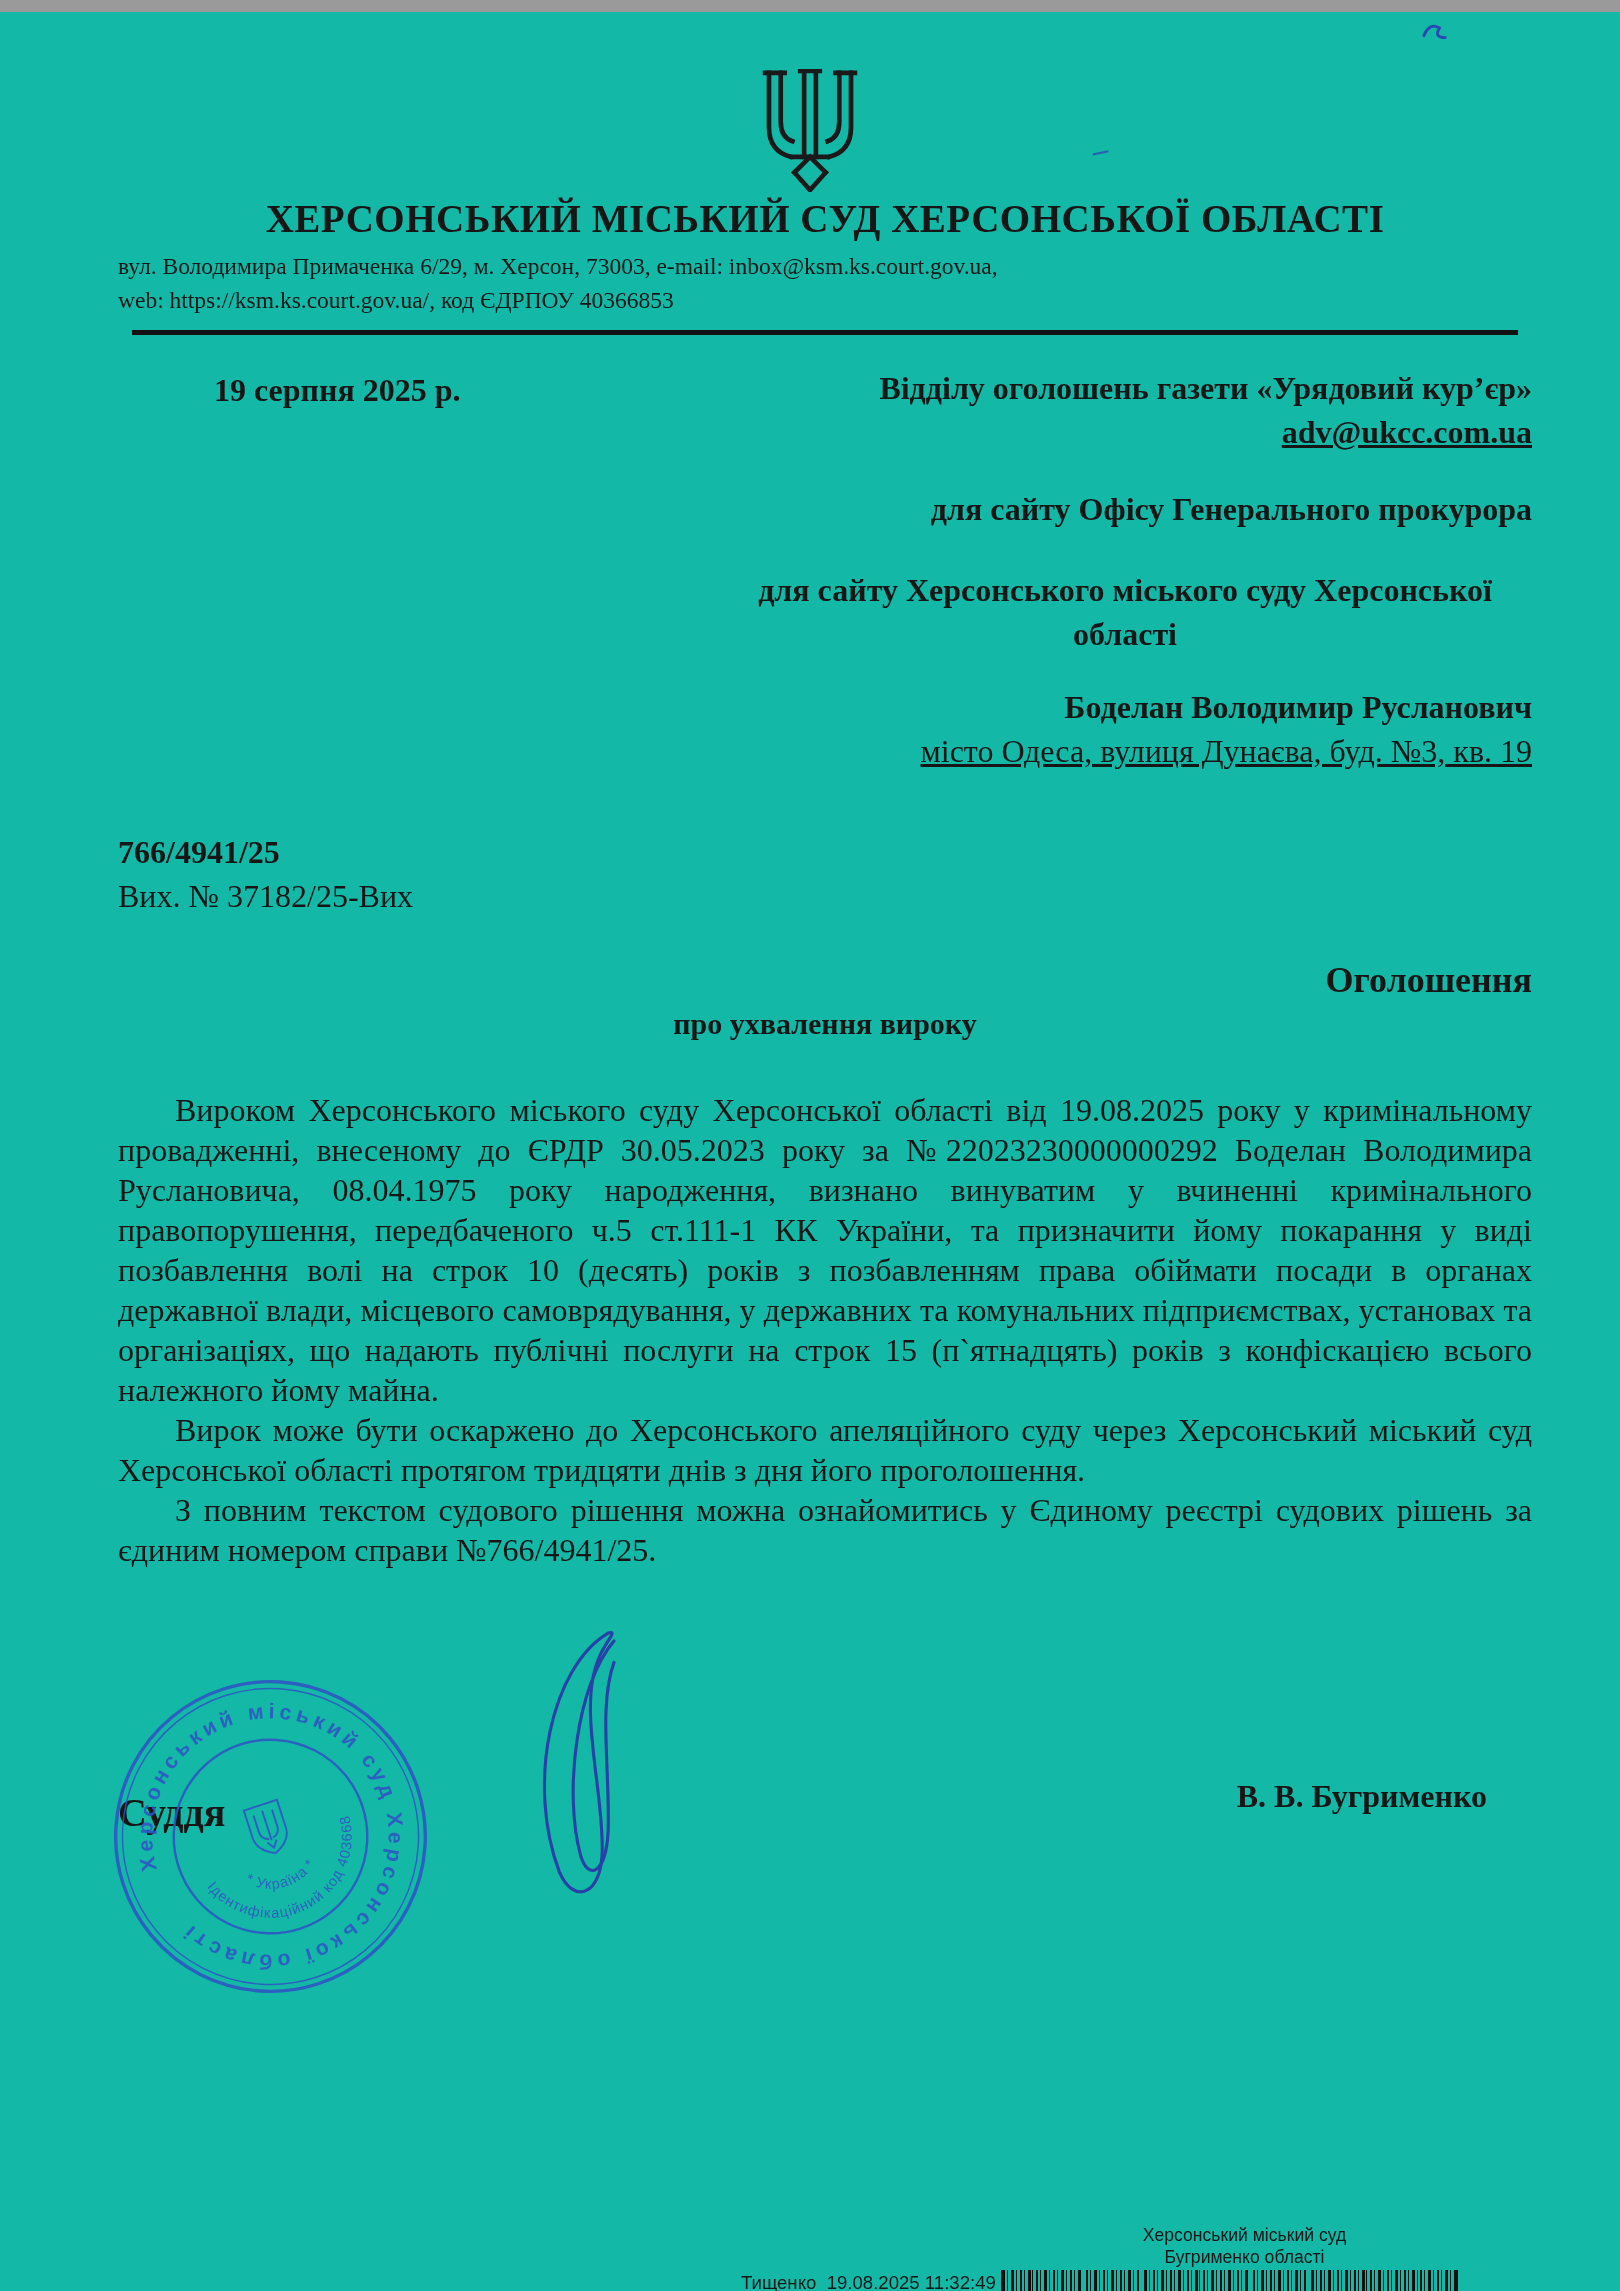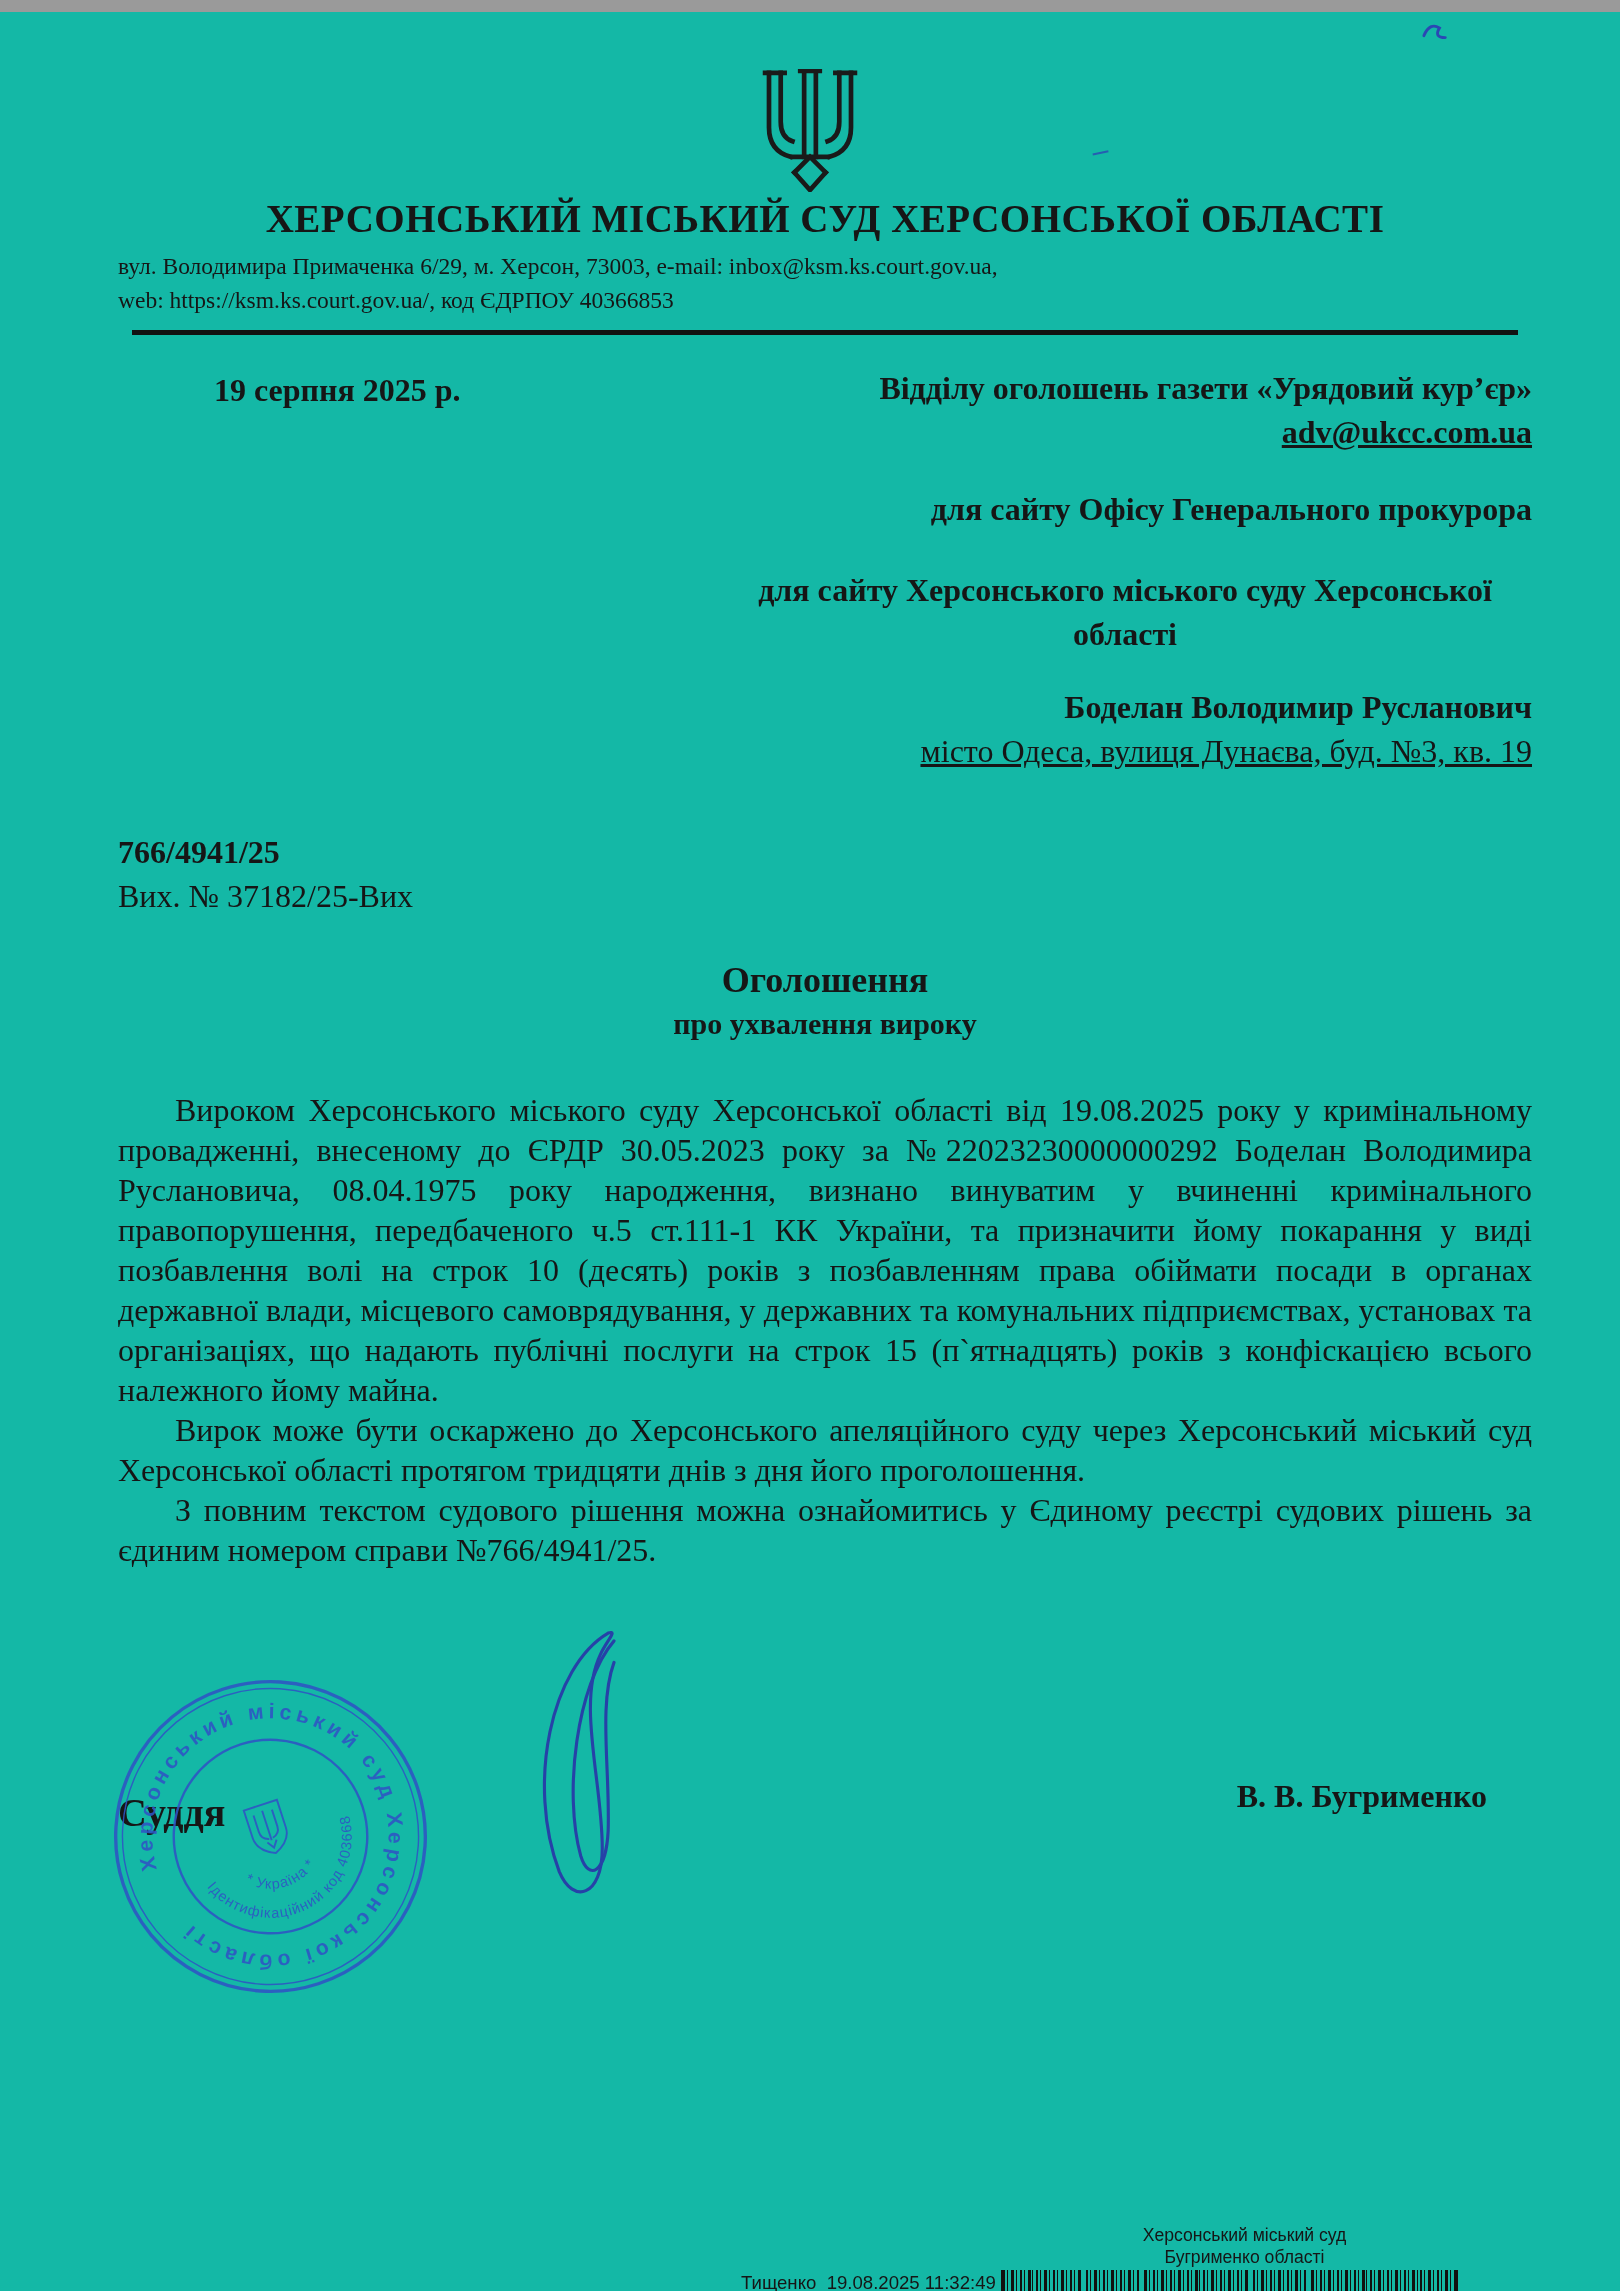--- a/index.html
+++ b/index.html
@@ -30,21 +30,21 @@
   .r-gap1 { margin-top:33px; }
   .r-court-site { width:814px; margin:37px 0 29px auto; text-align:center; }
   .r-person-address { font-weight:normal; text-decoration:underline; }
 
   
   .refs { margin-top:57px; font-size:32px; line-height:44px; }
   .case-number { font-weight:bold; }
 
   
   .title-block { text-align:center; margin-top:41px; }
-  .doc-title { font-size:36px; font-weight:bold; }
+  .doc-title { font-size:36px; font-weight:bold;text-align:right; }
   .doc-subtitle { font-size:30px; font-weight:bold; margin-top:5.9px; }
 
   
   .body-text { margin-top:49px; font-size:32px; line-height:40px; text-align:justify; }
   .body-text p { text-indent:57px; }
 
   
   .sig-area { position:absolute; left:118px; right:88px; top:1723px; height:431px; }
   .sig-role { position:absolute; left:0; top:54px; font-weight:bold; font-size:40px; z-index:1; }
   .sig-name { position:absolute; right:45px; top:43px; font-weight:bold; font-size:32px; }

